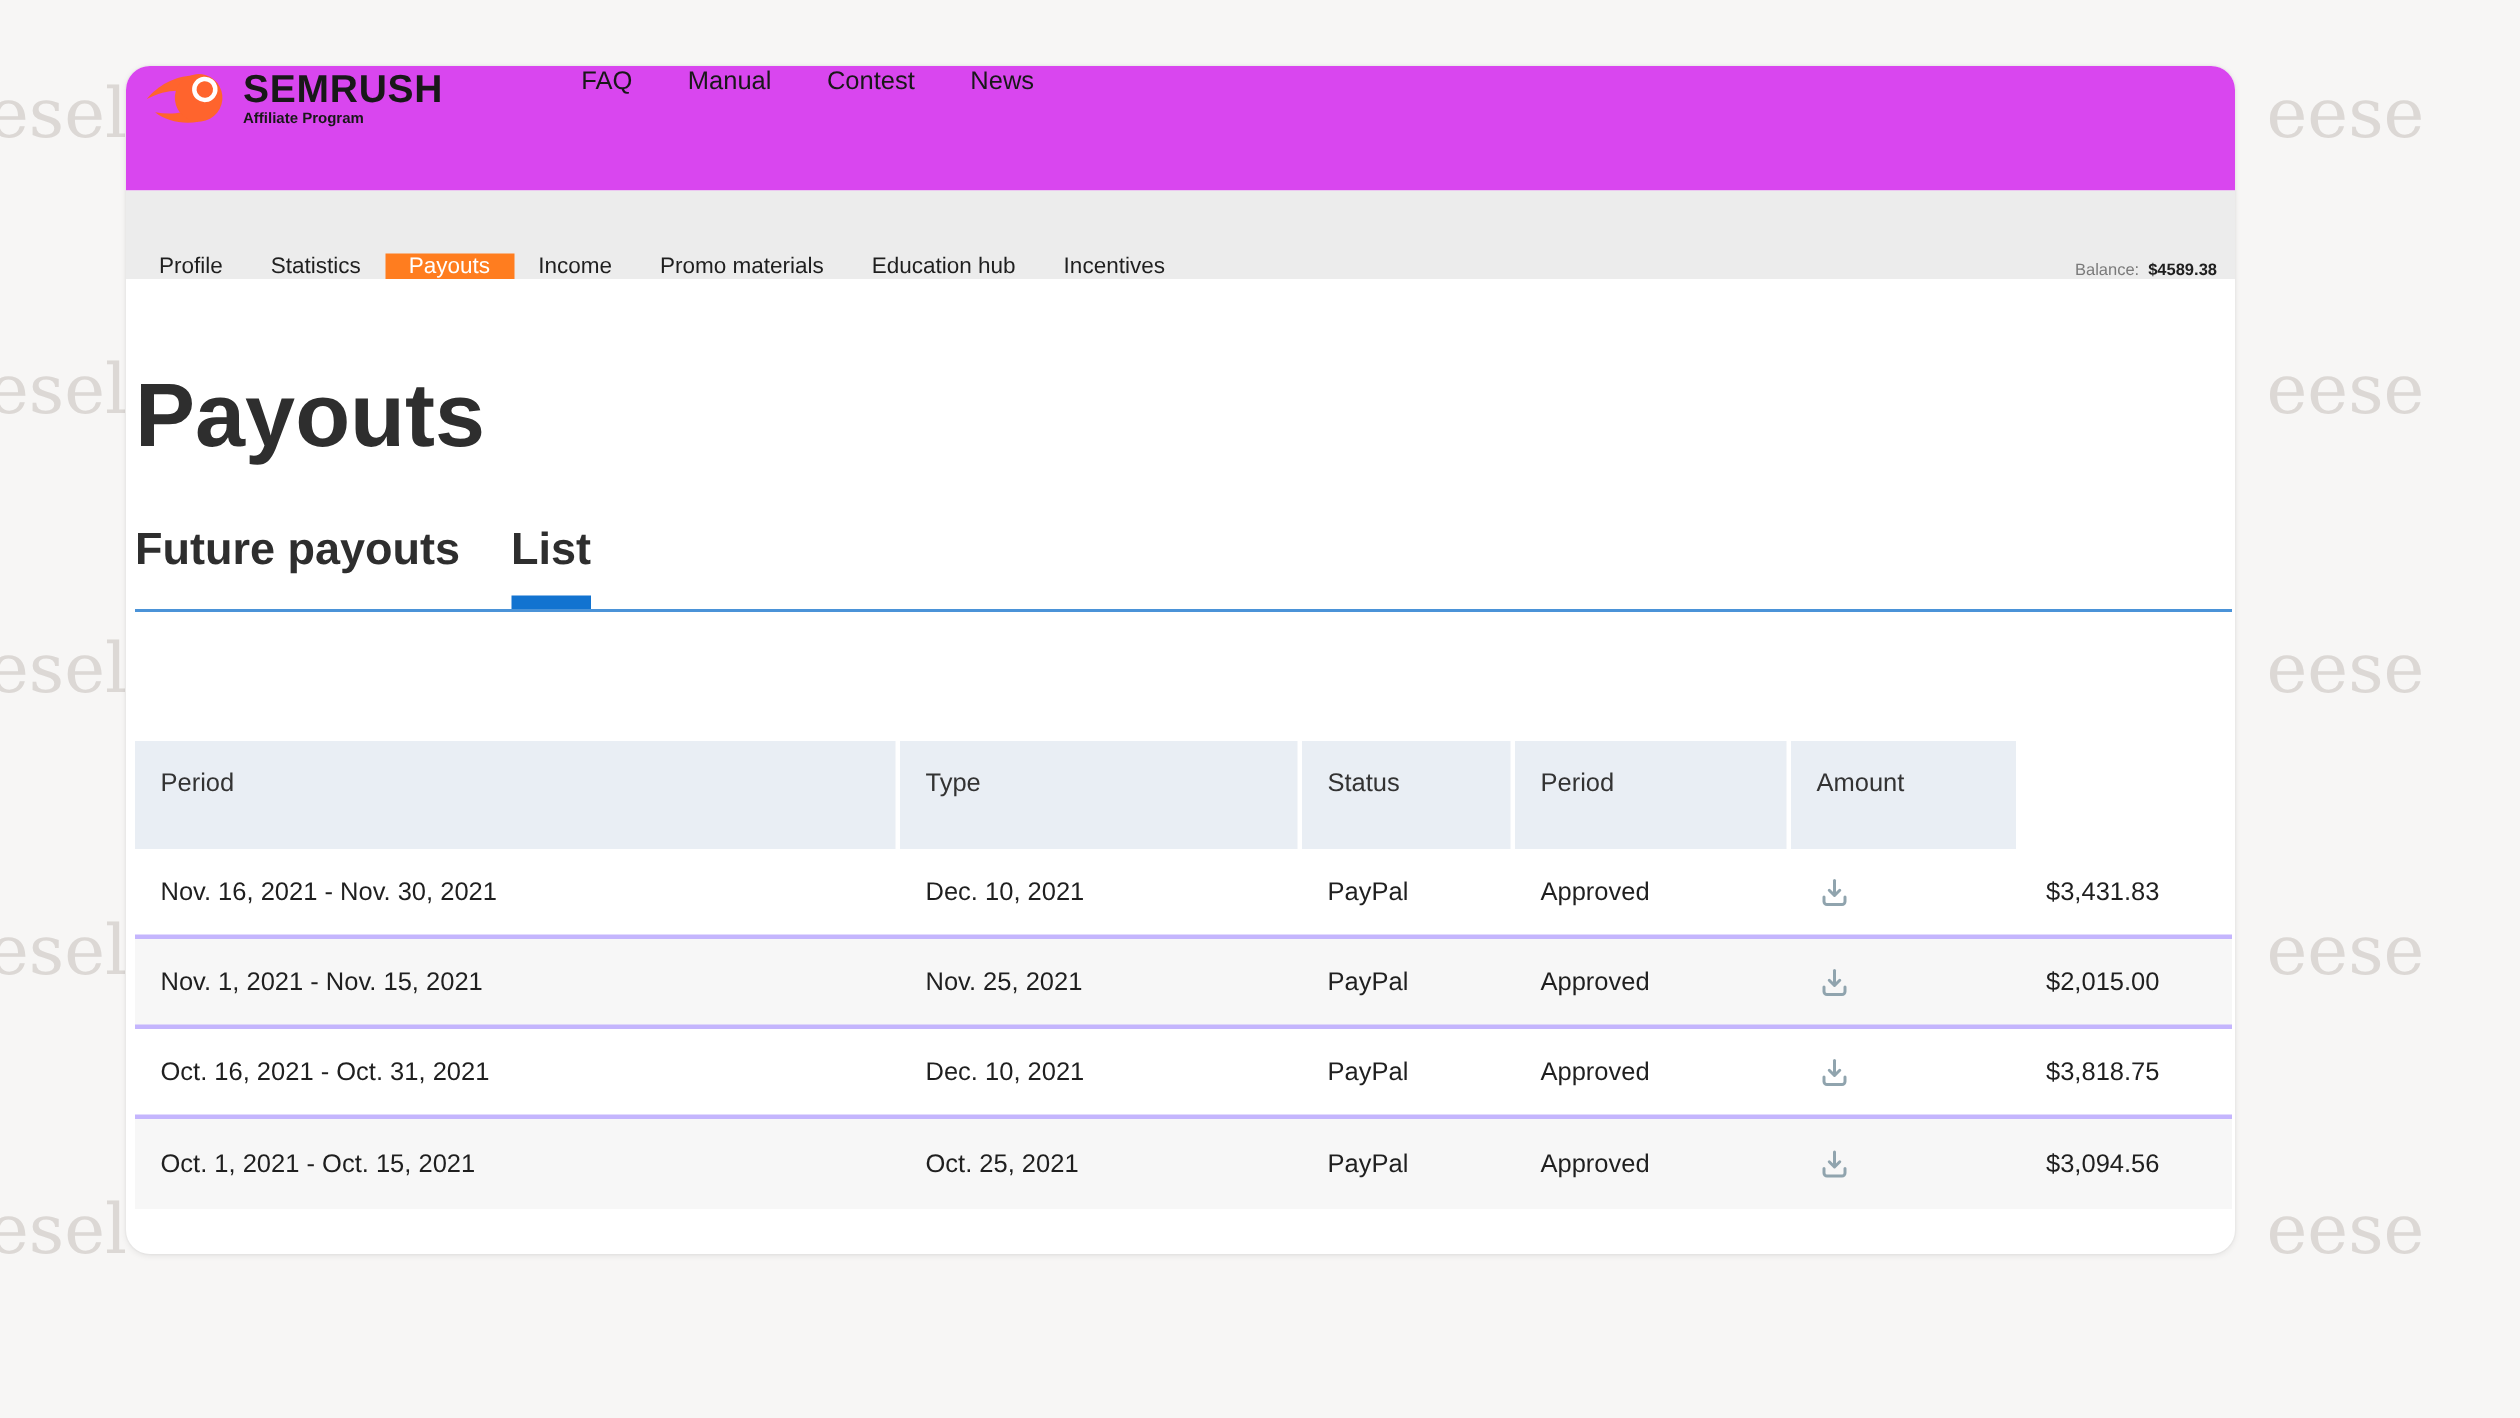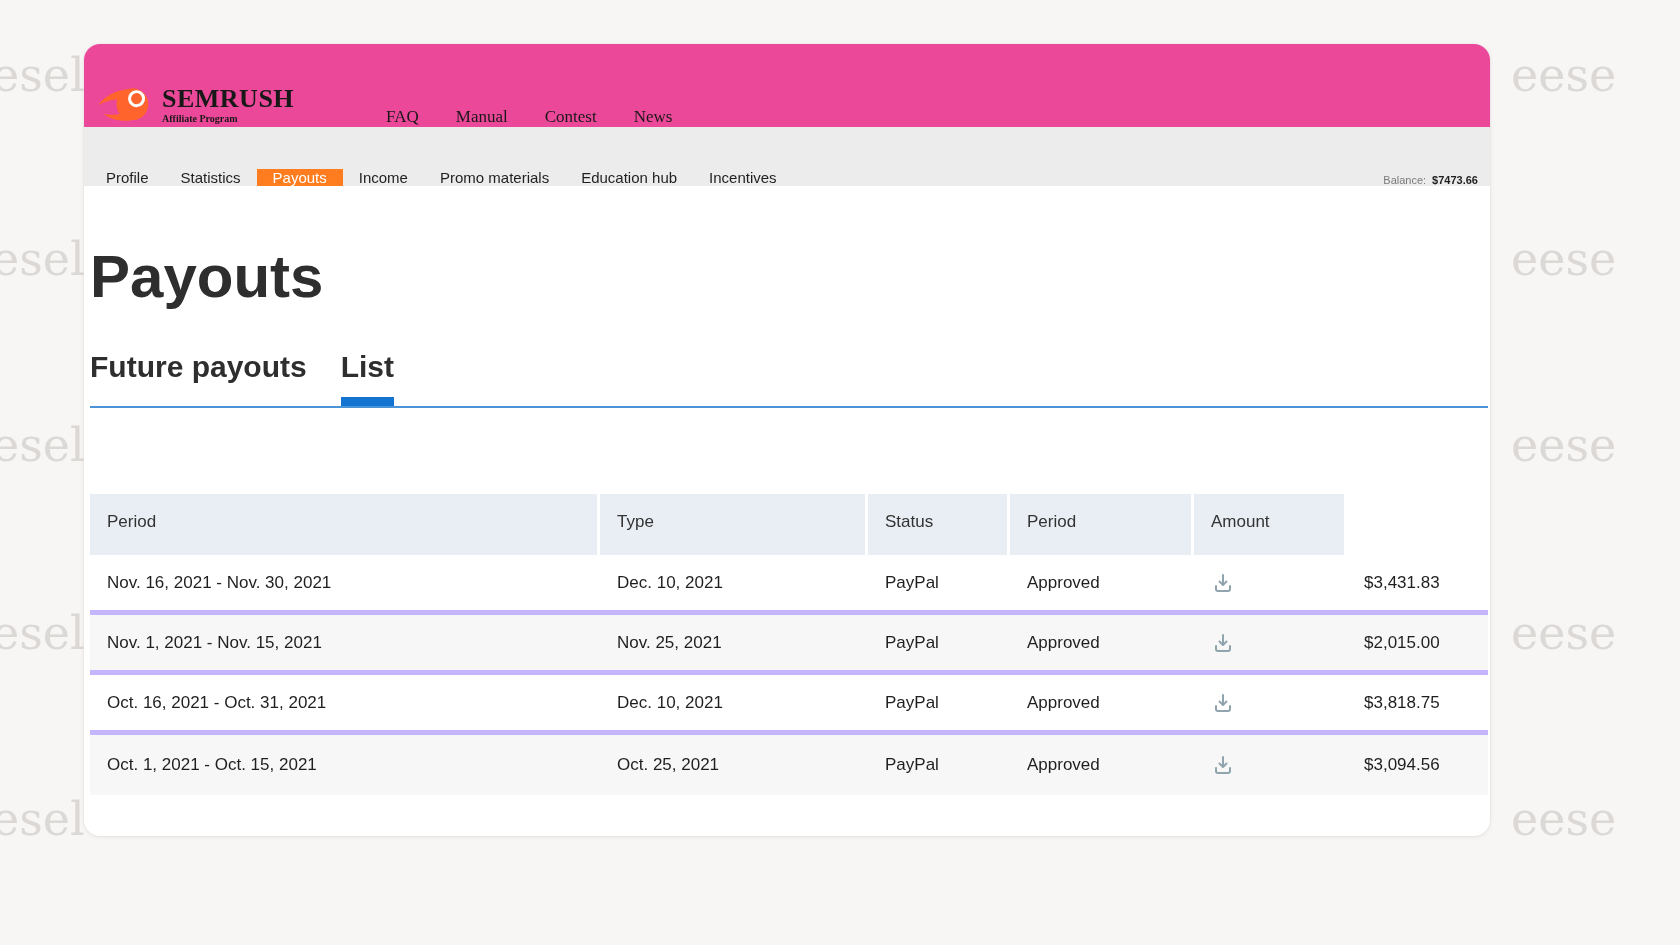--- a/index.html
+++ b/index.html
@@ -32,24 +32,23 @@
     background:#ffffff;
     border-radius:16px;
     box-shadow:0 1px 4px rgba(0,0,0,0.08), 0 0 0 1px rgba(0,0,0,0.02);
     overflow:hidden;
   }
 
   
   .card-header {
     height:83px;
     display:flex;
-    align-items:flex-end;
+    align-items:flex-start;
     padding-left:13px;
-    background:#ec4899;
-    font-family:Liberation Serif, serif;
+    background:#d946ef;
   }
   .logo { display:flex; align-items:center; gap:9px; cursor:pointer; }
   .logo-text { display:flex; flex-direction:column; }
   .logo-name {
     font-size:26px; font-weight:bold; letter-spacing:0.5px;
     color:#181818; line-height:1.05;
   }
   .logo-sub {
     font-size:10px; font-weight:bold; color:#181818; line-height:1.2;
   }
@@ -119,28 +118,28 @@
   .table { margin-top:86px; }
   .tr {
     display:grid;
     grid-template-columns:507px 265px 139px 181px 150px 1fr;
     column-gap:3px;
     align-items:center;
   }
   .thead { background:#ffffff; }
   .th {
     background:#e9eef4;
-    height:61px;
+    height:72px;
     line-height:56px;
     padding-left:17px;
     font-size:17px;
     color:#333333;
     white-space:nowrap;
   }
-  .tbody .tr { height:60px; border-bottom:5px solid #c4b5fd; }
+  .tbody .tr { height:60px; border-bottom:3px solid #c4b5fd; }
   .tbody .tr:nth-child(even) { background:#f7f7f7; }
   .tbody .tr:last-child { border-bottom:none; }
   .td {
     padding-left:17px;
     font-size:17px;
     color:#1f1f1f;
     white-space:nowrap;
   }
   .invoice-btn {
     background:none; border:none; cursor:pointer;
@@ -191,21 +190,21 @@
   <div class="subnav">
     <div class="subnav-item">Profile</div>
     <div class="subnav-item">Statistics</div>
     <div class="subnav-item active">Payouts</div>
     <div class="subnav-item">Income</div>
     <div class="subnav-item">Promo materials</div>
     <div class="subnav-item">Education hub</div>
     <div class="subnav-item">Incentives</div>
     <div class="balance">
       <span class="balance-label">Balance:</span>
-      <span class="balance-value">$7473.66</span>
+      <span class="balance-value">$4589.38</span>
     </div>
   </div>
 
   <div class="content">
     <h1 class="page-title">Payouts</h1>
 
     <div class="tabs">
       <div class="tab">Future payouts</div>
       <div class="tab active">List</div>
     </div>

